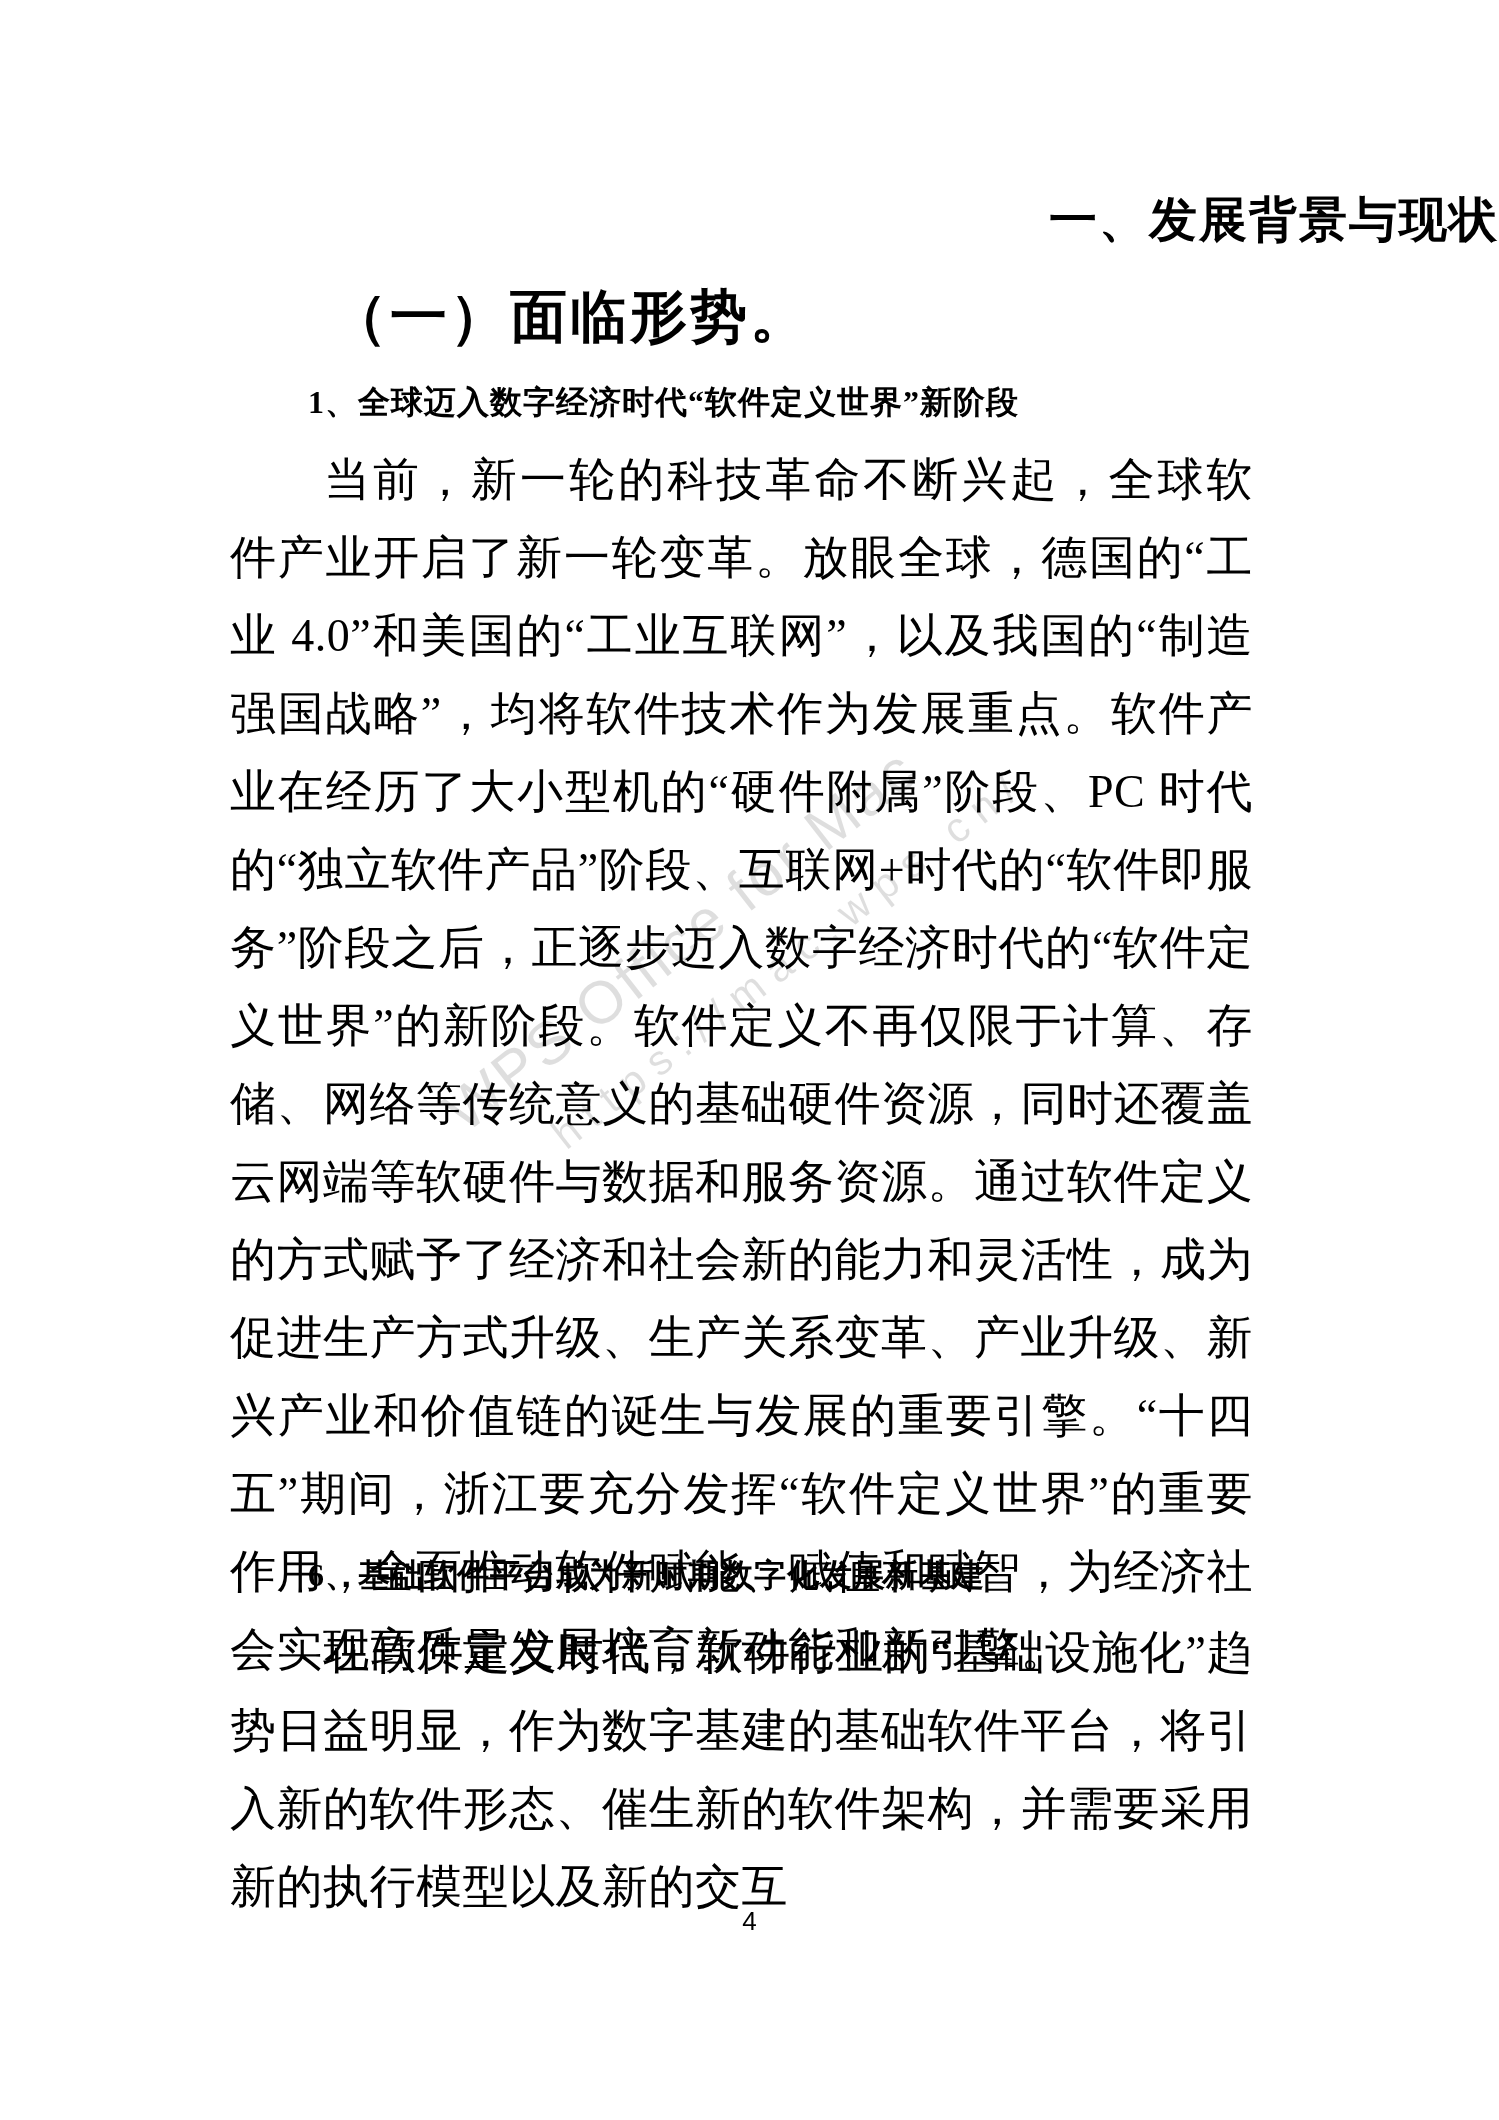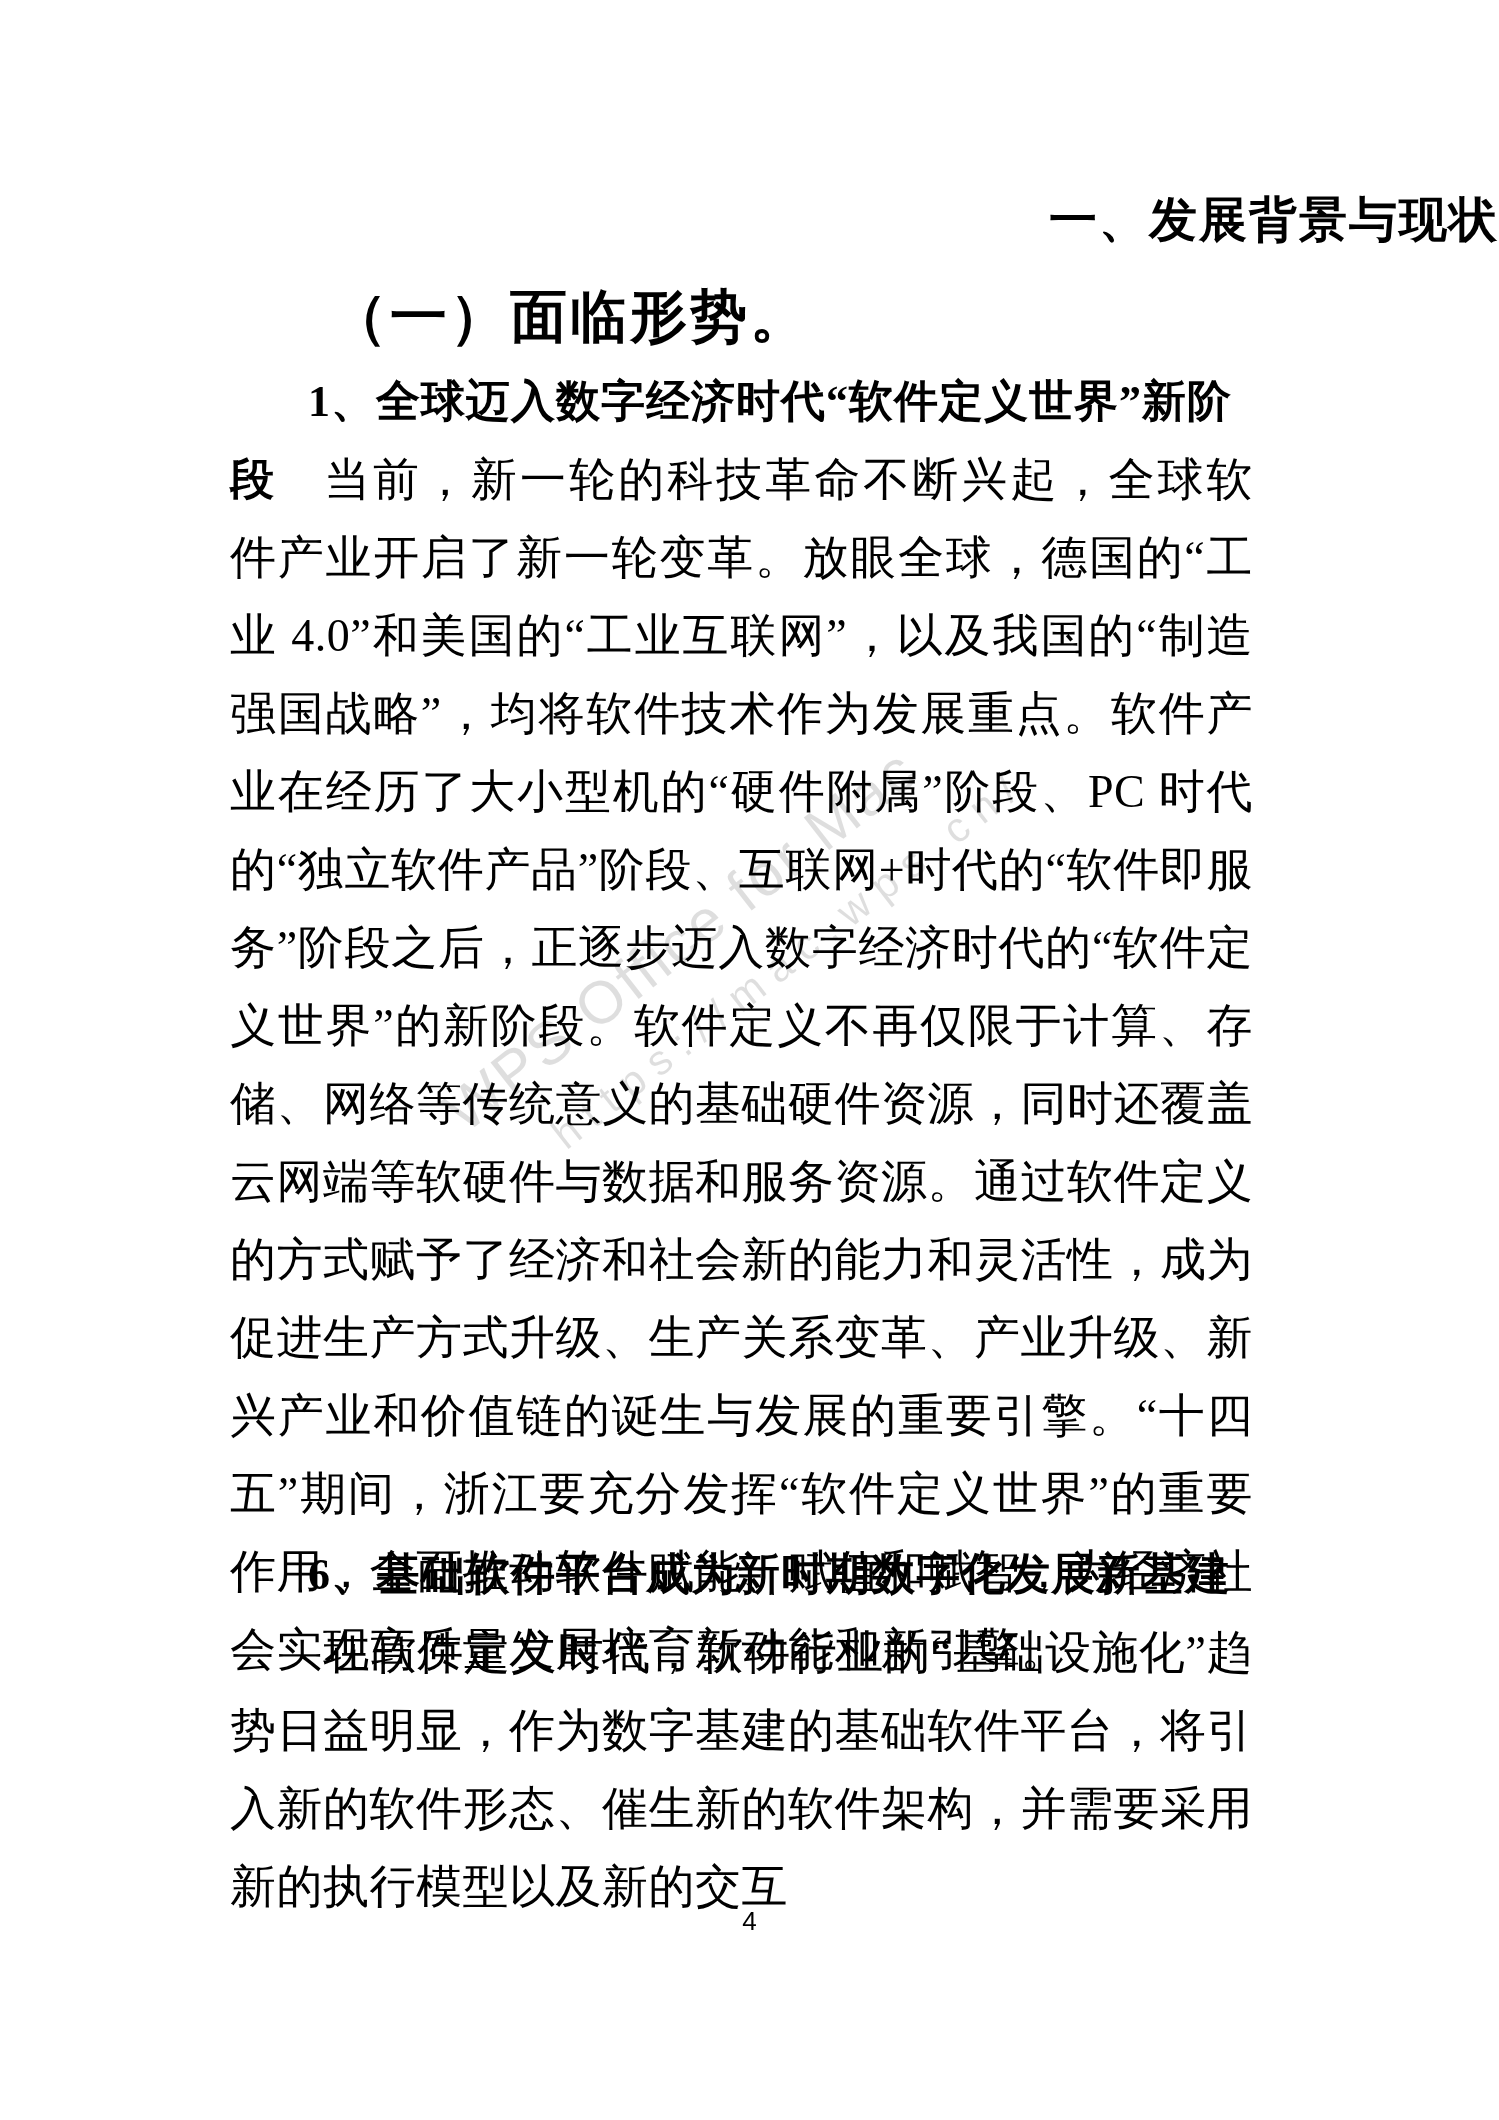--- a/index.html
+++ b/index.html
@@ -28,21 +28,21 @@
     font-weight:bold;
     font-size:57px;
     line-height:78px;
     text-indent:100px;
     letter-spacing:3px;
   }
   .num-heading{
     position:absolute;
     left:230px;width:1023px;
     font-weight:bold;
-    font-size:44px;
+    font-size:32px;
     line-height:78px;
     text-indent:78px;
     letter-spacing:1px;
   }
   .h1-pos{top:363px;}
   .h2-pos{top:1536px;}
   .body-para{
     position:absolute;
     left:230px;width:1023px;
     font-size:46px;

